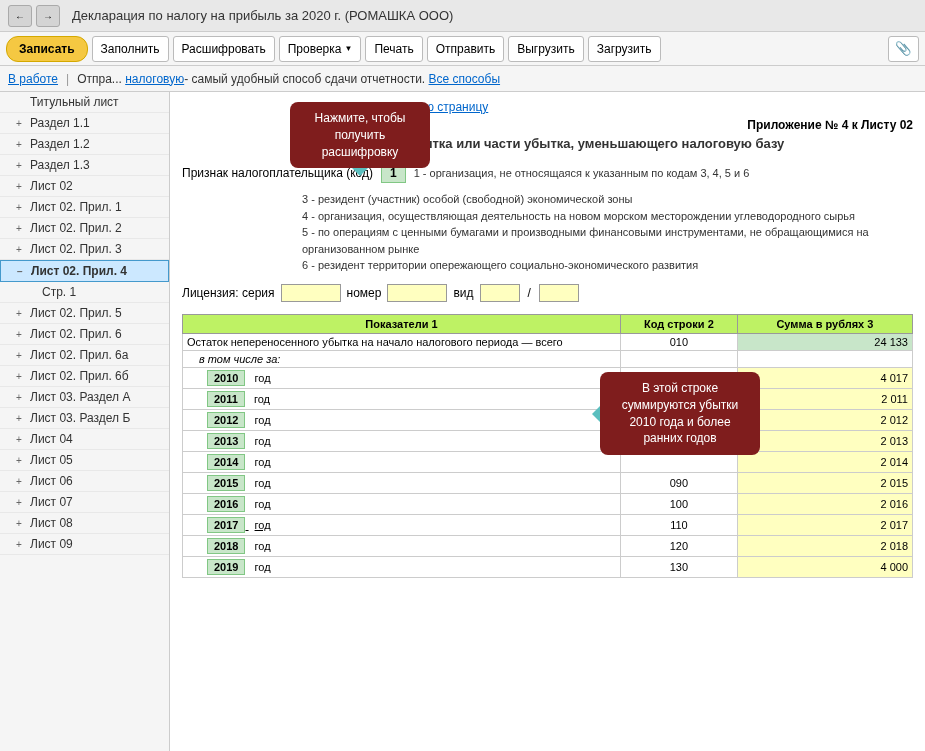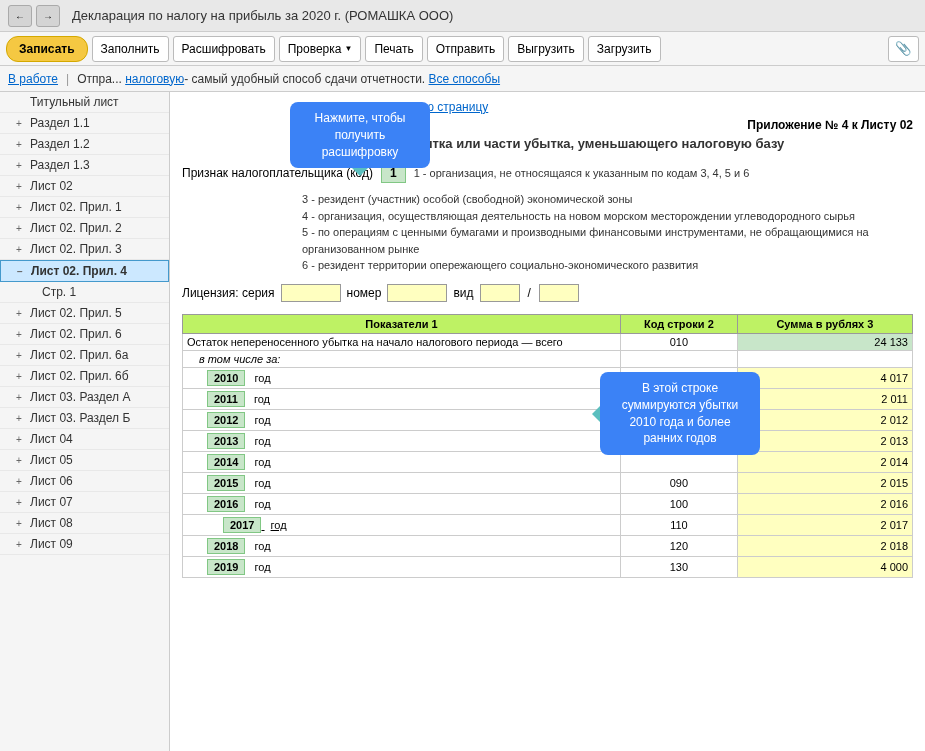--- a/index.html
+++ b/index.html
@@ -120,21 +120,21 @@
       flex: 1;
       overflow-y: auto;
       overflow-x: hidden;
       background: #ffffff;
       position: relative;
     }
 
     
     .tooltip-bubble {
       position: absolute;
-      background: #3b82f6;
+      background: #7f1d1d;
       color: white;
       border-radius: 8px;
       padding: 8px 20px;
       font-size: 12px;
       text-align: center;
       line-height: 1.4;
       z-index: 10;
     }
     .tooltip-bubble::after {
       content: '';
@@ -548,21 +548,21 @@
           <tr>
             <td style="padding-left:24px;">
               <span class="year-badge">2016</span>
               <span style="margin-left:6px;">год</span>
             </td>
             <td class="code-cell">100</td>
             <td class="sum-cell">2 016</td>
           </tr>
 
           <tr>
-            <td style="padding-left:40px;text-decoration:underline;">
+            <td style="padding-left:24px;text-decoration:underline;">
               <span class="year-badge">2017</span>
               <span style="margin-left:6px;">год</span>
             </td>
             <td class="code-cell">110</td>
             <td class="sum-cell">2 017</td>
           </tr>
 
           <tr>
             <td style="padding-left:24px;">
               <span class="year-badge">2018</span>

